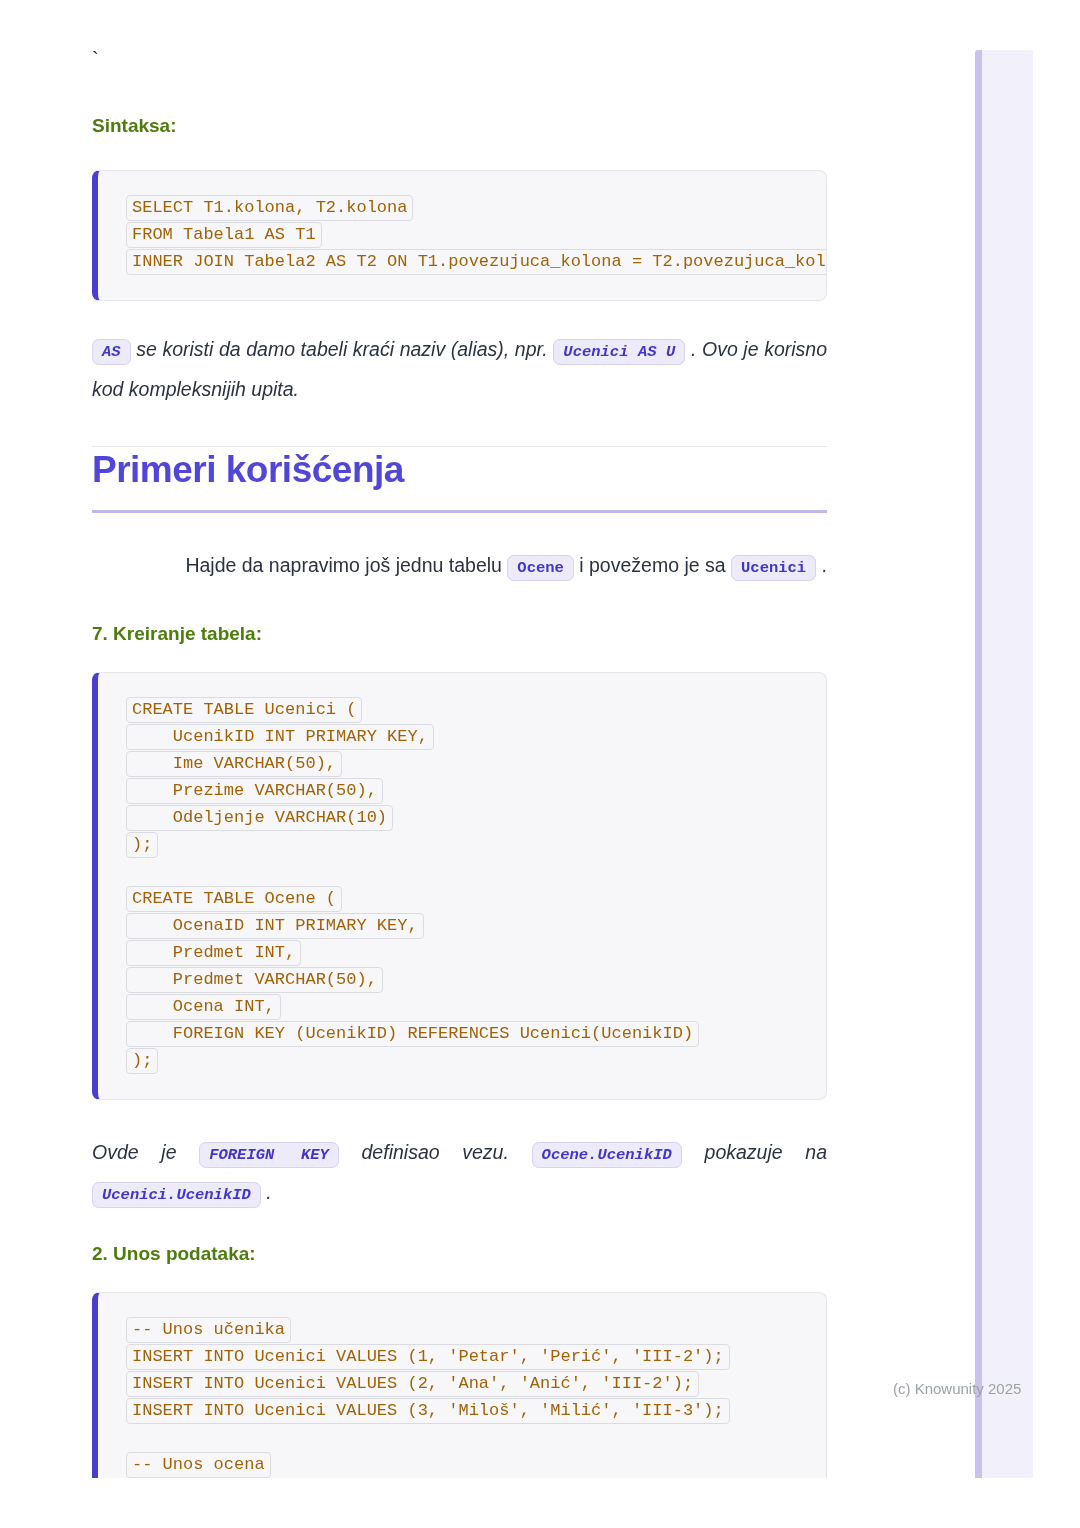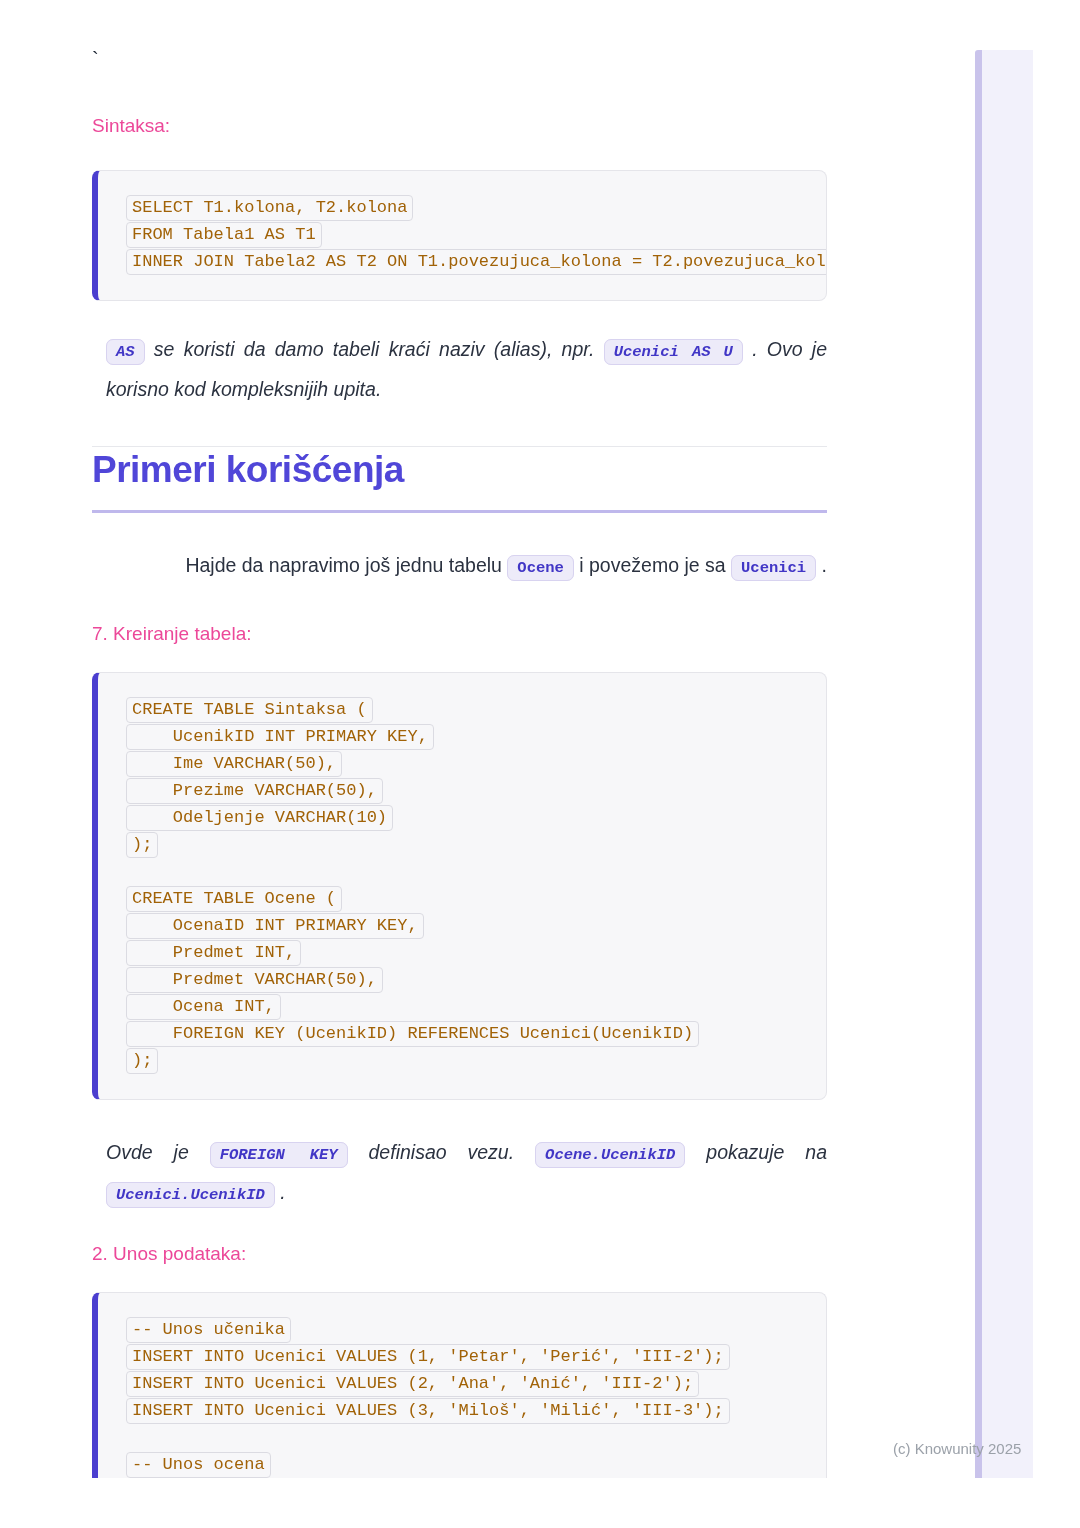--- a/index.html
+++ b/index.html
@@ -18,22 +18,22 @@
     z-index: 2;
   }
   .stray {
     margin-top: 46px;
     font-size: 20px; line-height: 26px;
     color: #1b2432;
   }
   .h3 {
     margin-top: 42px;
     font-size: 19px; line-height: 24px;
-    font-weight: normal;
-    color: #ec4899;
+    font-weight: bold;
+    color: #4d7c0f;
   }
   .code-block {
     margin-top: 32px;
     background: #f7f7f9;
     border: 1px solid #e5e5ea;
     border-left: 6px solid #4b3ecf;
     border-radius: 8px;
     padding: 24px 0 24px 28px;
     overflow: hidden;
     box-sizing: border-box;
@@ -56,21 +56,20 @@
     background: transparent;
     padding: 2px 5px;
     margin: 0 0 1px 0;
   }
   .cl.blank { border-color: transparent; }
   .cl.blank::before { content: "\00a0"; }
   .para {
     margin-top: 30px;
     font-size: 19.5px; line-height: 37px;
     text-align: justify;
-    margin-left: 14px;
   }
   .para.italic { font-style: italic; }
   .chip {
     font-family: "Liberation Mono", monospace;
     font-size: 15.5px;
     font-weight: bold;
     color: #4136c6;
     background: #edebf9;
     border: 1px solid #d8d3f0;
     border-radius: 7px;
@@ -100,21 +99,21 @@
     left: 975px; top: 50px;
     width: 58px; height: 1428px;
     background: #f2f1fb;
     border-left: 7px solid #c9c3eb;
     border-top-left-radius: 3px;
     box-sizing: border-box;
     z-index: 1;
   }
   .watermark {
     position: absolute;
-    left: 893px; top: 1440px;
+    left: 893px; top: 1380px;
     font-size: 15px; line-height: 18px;
     color: #9ba1a9;
     z-index: 3;
     white-space: nowrap;
   }
 </style>
 </head>
 <body>
 
 <div class="side-strip"></div>
@@ -140,21 +139,21 @@
 
   <div class="h1">Primeri korišćenja</div>
 
   <div class="para single">
     <span>Hajde da napravimo još jednu tabelu </span><span class="chip">Ocene</span><span> i povežemo je sa </span><span class="chip">Ucenici</span><span> .</span>
   </div>
 
   <div class="h3 num1">7. Kreiranje tabela:</div>
 
   <div class="code-block mt26">
-    <div class="cl">CREATE TABLE Sintaksa (</div>
+    <div class="cl">CREATE TABLE Ucenici (</div>
     <div class="cl">    UcenikID INT PRIMARY KEY,</div>
     <div class="cl">    Ime VARCHAR(50),</div>
     <div class="cl">    Prezime VARCHAR(50),</div>
     <div class="cl">    Odeljenje VARCHAR(10)</div>
     <div class="cl">);</div>
     <div class="cl blank"></div>
     <div class="cl">CREATE TABLE Ocene (</div>
     <div class="cl">    OcenaID INT PRIMARY KEY,</div>
     <div class="cl">    Predmet INT,</div>
     <div class="cl">    Predmet VARCHAR(50),</div>

